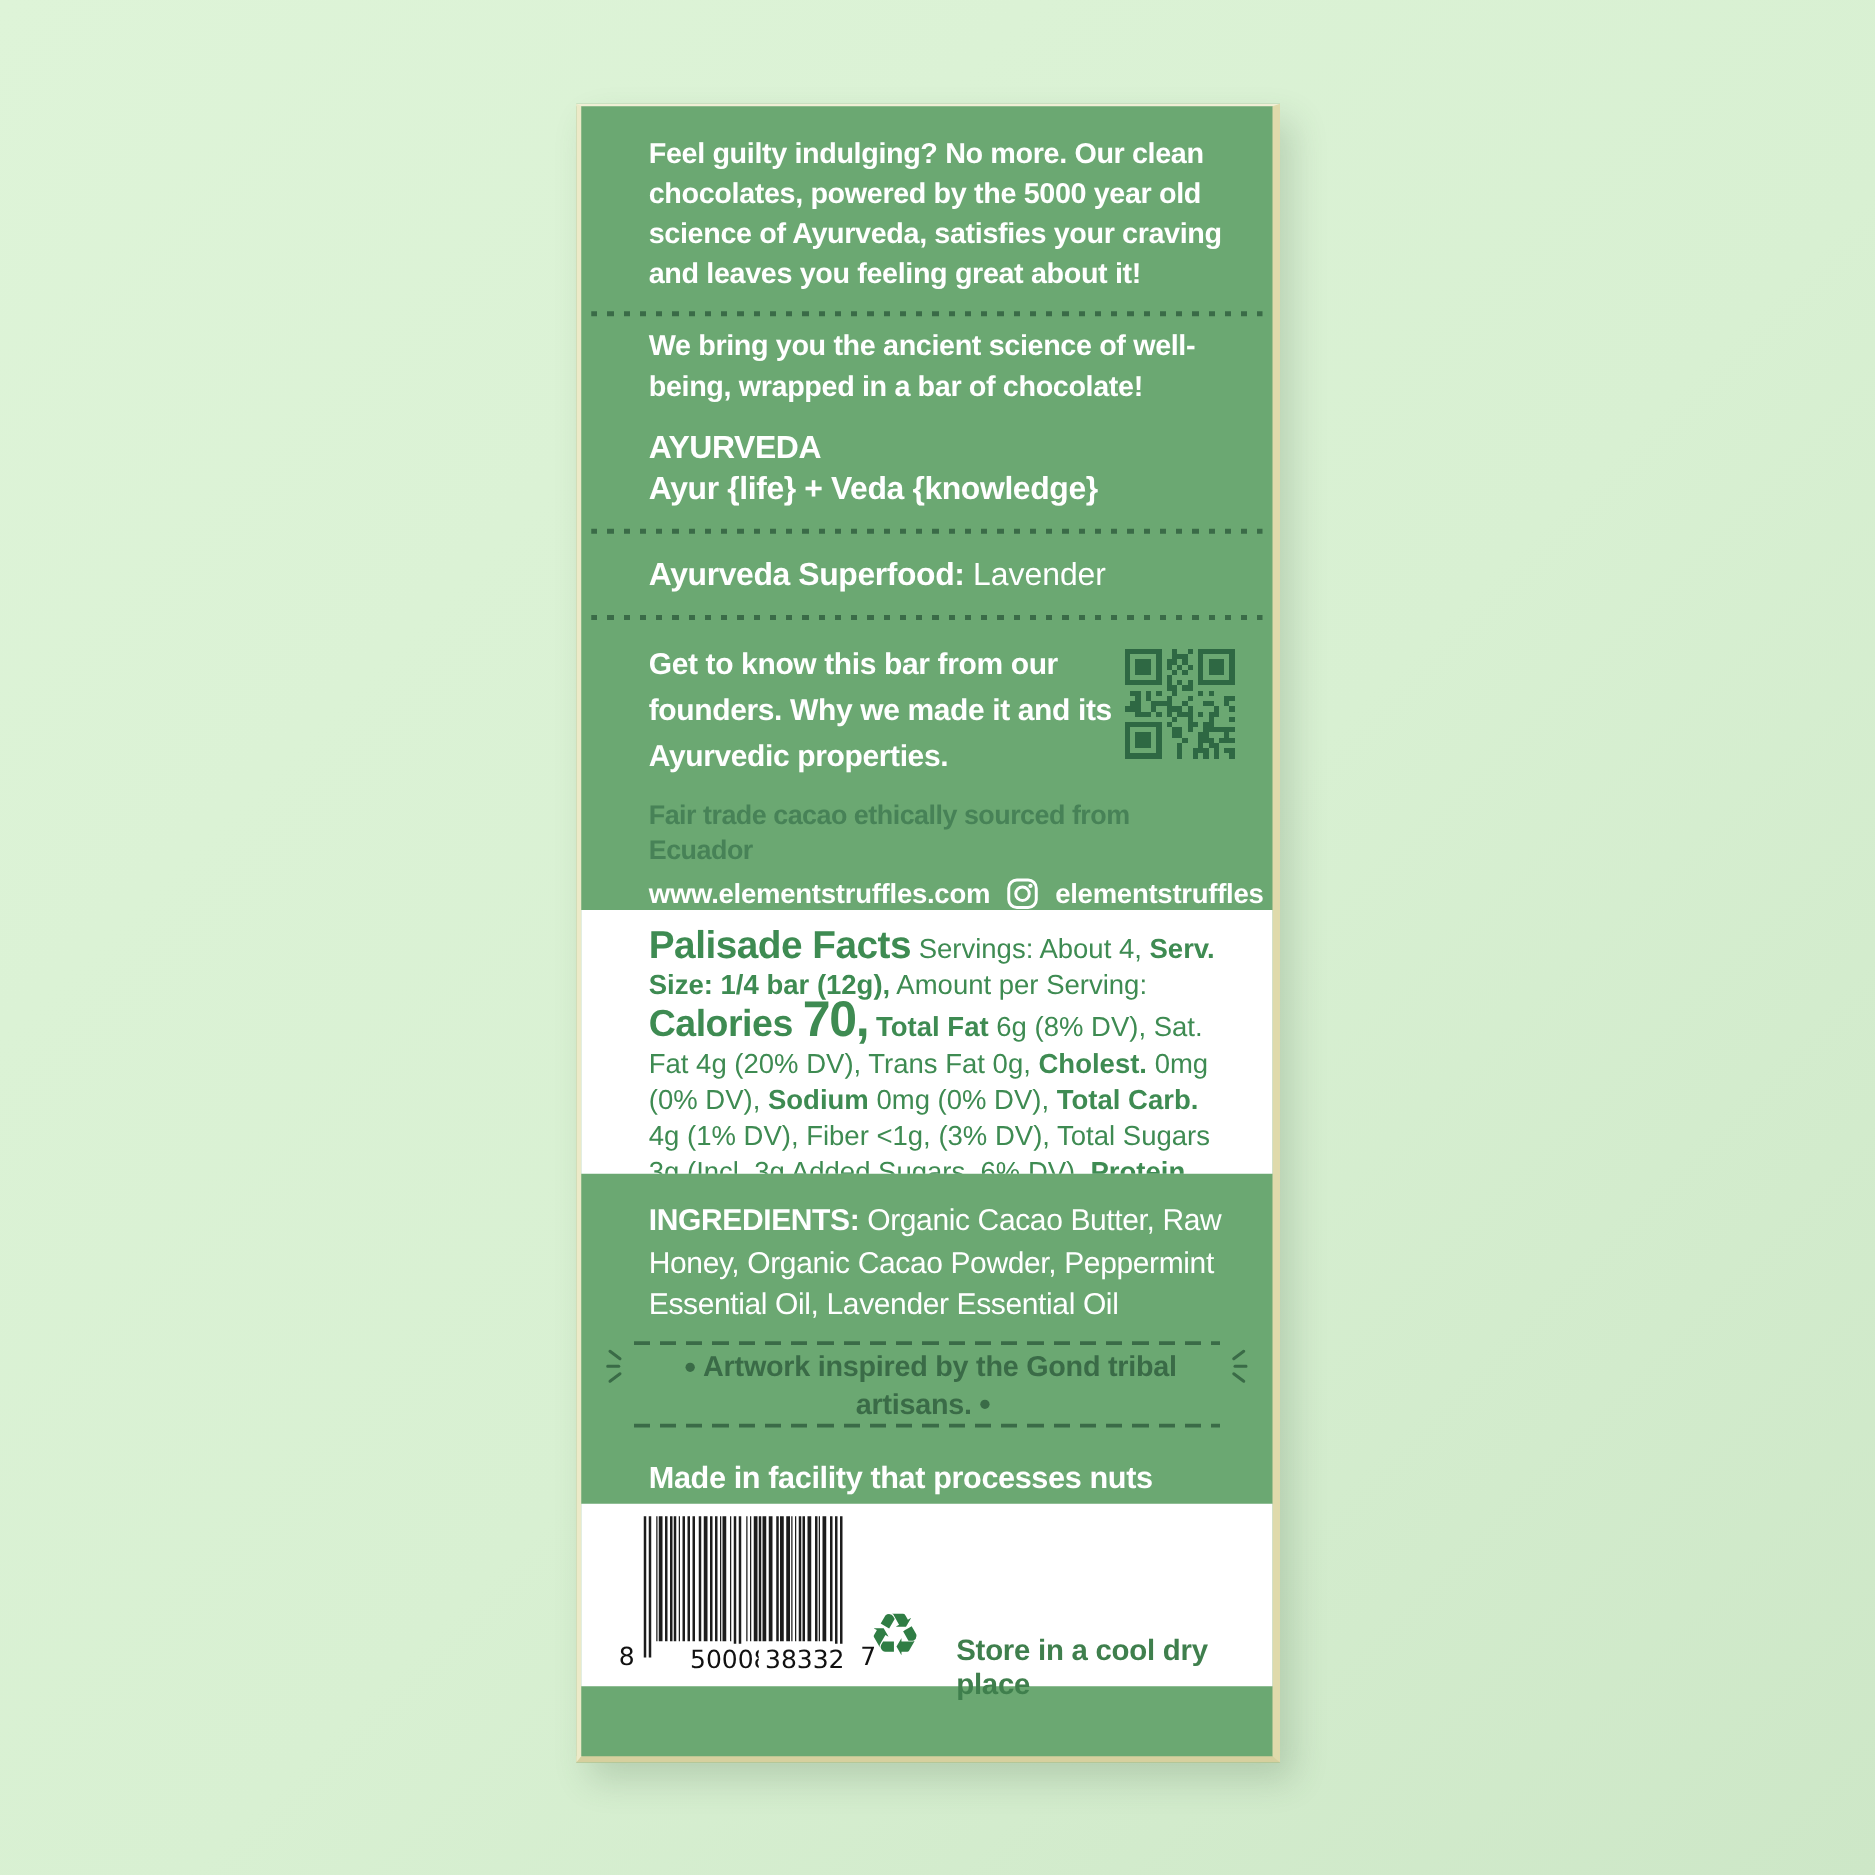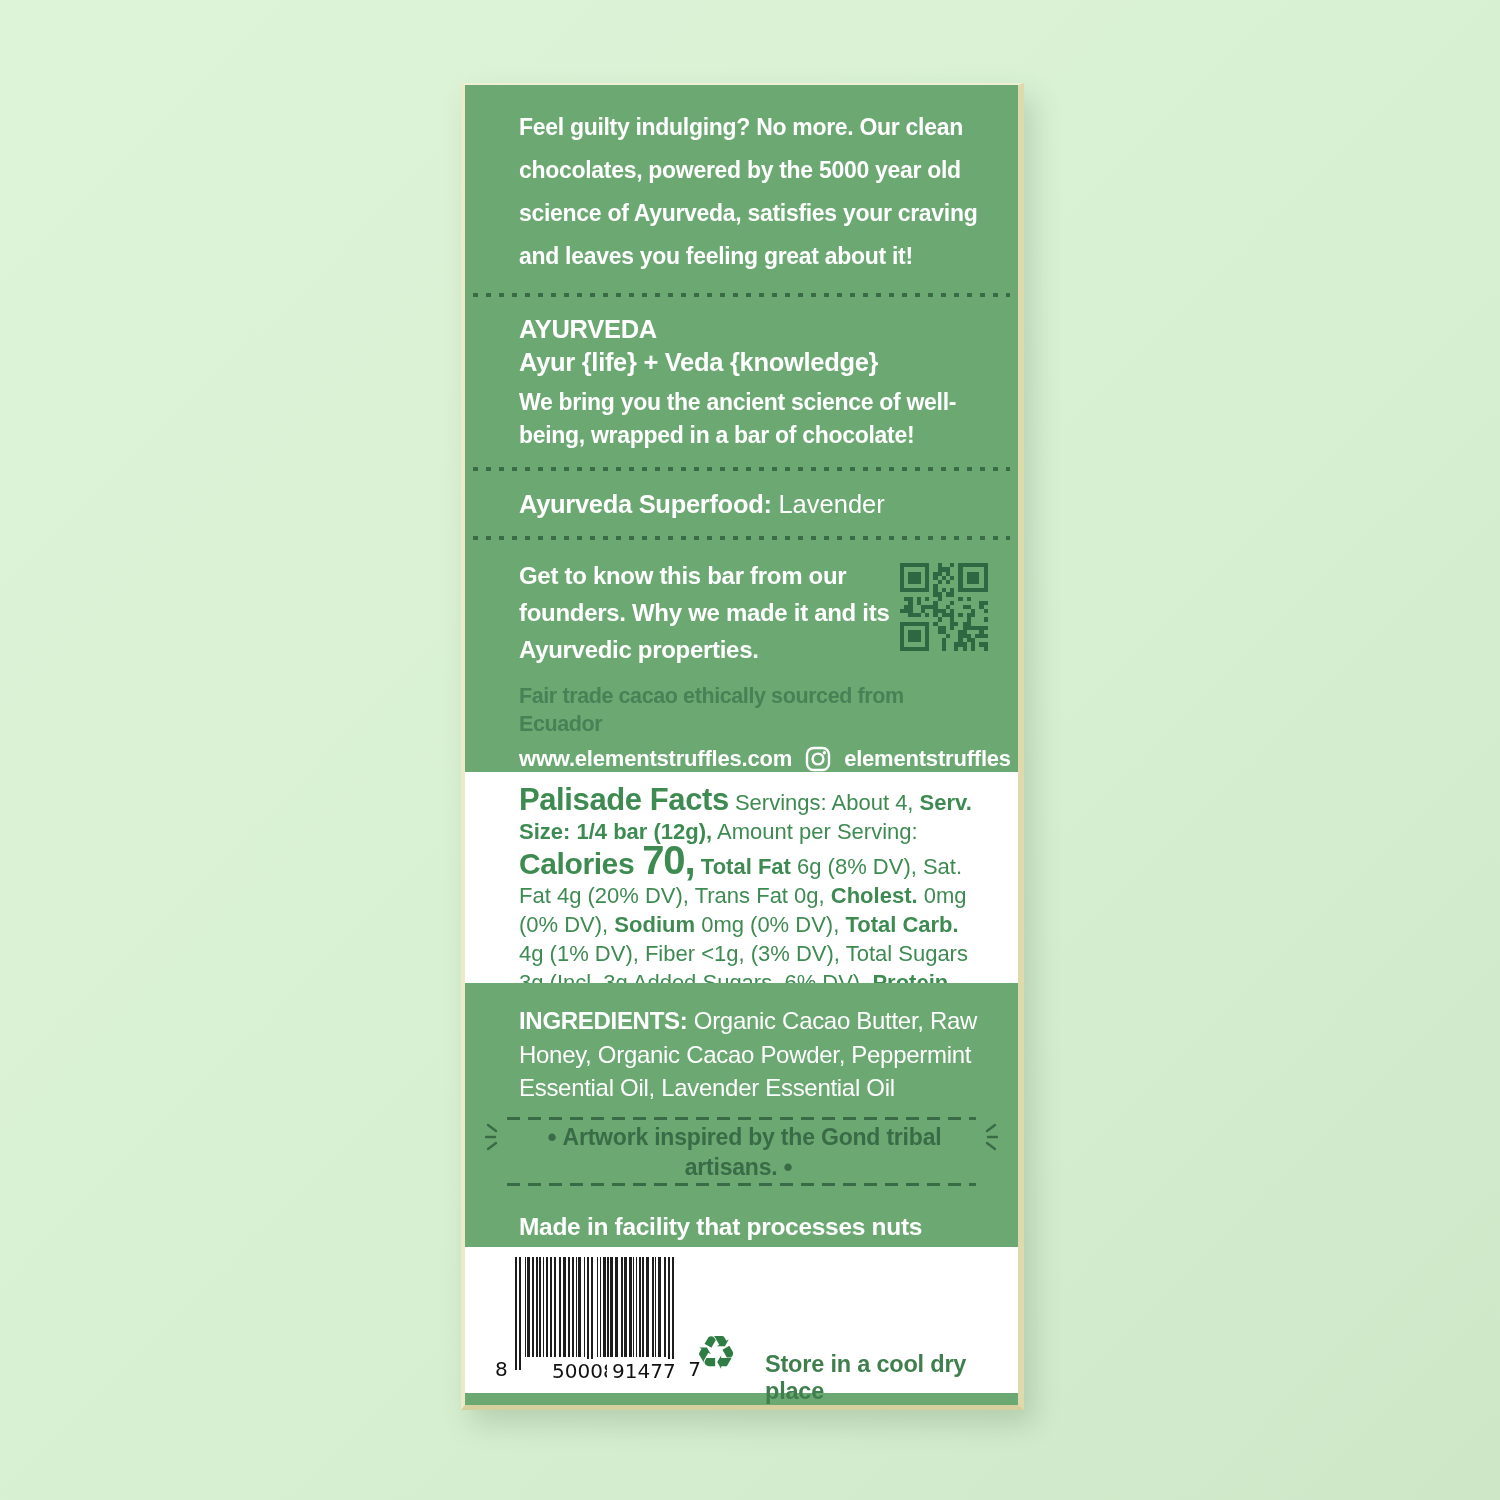--- a/index.html
+++ b/index.html
@@ -19,21 +19,21 @@
   .band{height:85px;background:#b5d8b1;position:relative;}
   .band .heart{position:absolute;left:50px;top:22px;width:42px;height:40px;}
   .band .btxt{position:absolute;left:134px;top:11px;color:#48915b;font-weight:700;}
   .band .l1{font-size:26px;line-height:33px;letter-spacing:.3px;}
   .band .l2{font-size:25px;line-height:31px;}
   
   .green-sec{color:#fff;}
   .para{font-weight:700;letter-spacing:-.3px;}
   .divider{height:4px;margin:0 8px;
     background:repeating-linear-gradient(90deg,#3a6b47 0 5px,transparent 5px 13px);}
-  .intro{margin:0;padding:21px 40px 0 54px;font-size:23px;line-height:43px;width:462px;box-sizing:content-box;}
+  .intro{margin:0;padding:21px 40px 0 54px;font-size:23px;line-height:32px;width:462px;box-sizing:content-box;}
   .div1{margin-top:15px;}
   .ayuhead{margin:0;padding:16px 40px 0 54px;font-size:25.5px;line-height:33px;}
   .ayubody{margin:0;padding:7px 40px 0 54px;font-size:23px;line-height:33px;}
   .div2{margin-top:15px;}
   .superfood{margin:0;padding:17px 40px 0 54px;font-size:25.5px;line-height:33px;}
   .superfood .val{font-weight:400;letter-spacing:0;}
   .div3{margin-top:15px;}
   .founders{display:flex;padding:17px 30px 0 54px;align-items:flex-start;}
   .founders .ftext{width:400px;font-size:24px;line-height:37px;}
   .founders svg.qr{margin-left:auto;margin-top:4px;width:92px;height:92px;}
@@ -79,25 +79,25 @@
 </head>
 <body>
 
 <div class="package">
 
 
   <div class="green-sec">
     <p class="para intro">Feel guilty indulging? No more. Our clean chocolates, powered by the 5000 year old science of Ayurveda, satisfies your craving and leaves you feeling great about it!</p>
     <div class="divider div1"></div>
 
+    <p class="para ayubody">We bring you the ancient science of well-being, wrapped in a bar of chocolate!</p>
     <p class="para ayuhead">
       <span>AYURVEDA</span><br>
       <span>Ayur {life} + Veda {knowledge}</span>
     </p>
-    <p class="para ayubody">We bring you the ancient science of well-being, wrapped in a bar of chocolate!</p>
     <div class="divider div2"></div>
 
     <p class="para superfood">
       <span>Ayurveda Superfood:</span>
       <span class="val">Lavender</span>
     </p>
     <div class="divider div3"></div>
 
     <div class="founders">
       <div class="para ftext">Get to know this bar from our founders. Why we made it and its Ayurvedic properties.</div>
@@ -399,20 +399,20 @@
           <div class="bar" style="width: 3px; margin-right: 3px;"></div>
           <div class="bar" style="width: 2px; margin-right: 1px;"></div>
           <div class="bar" style="width: 1px; margin-right: 2px;"></div>
           <div class="bar" style="width: 3px; margin-right: 3px;"></div>
           <div class="bar" style="width: 2px; margin-right: 2px;"></div>
           <div class="bar tall" style="width: 2px; margin-right: 2px;"></div>
           <div class="bar tall" style="width: 2px; margin-right: 0px;"></div>
         </div>
       <span class="bdigit bd-first">8</span>
       <span class="bdigit bd-g1">50008</span>
-      <span class="bdigit bd-g2">91477</span>
+      <span class="bdigit bd-g2">38332</span>
       <span class="bdigit bd-last">7</span>
     </div>
     <div class="recycle">♻</div>
     <div class="store">Store in a cool dry place</div>
   </div>
 
 </div>
 
 </body></html>

